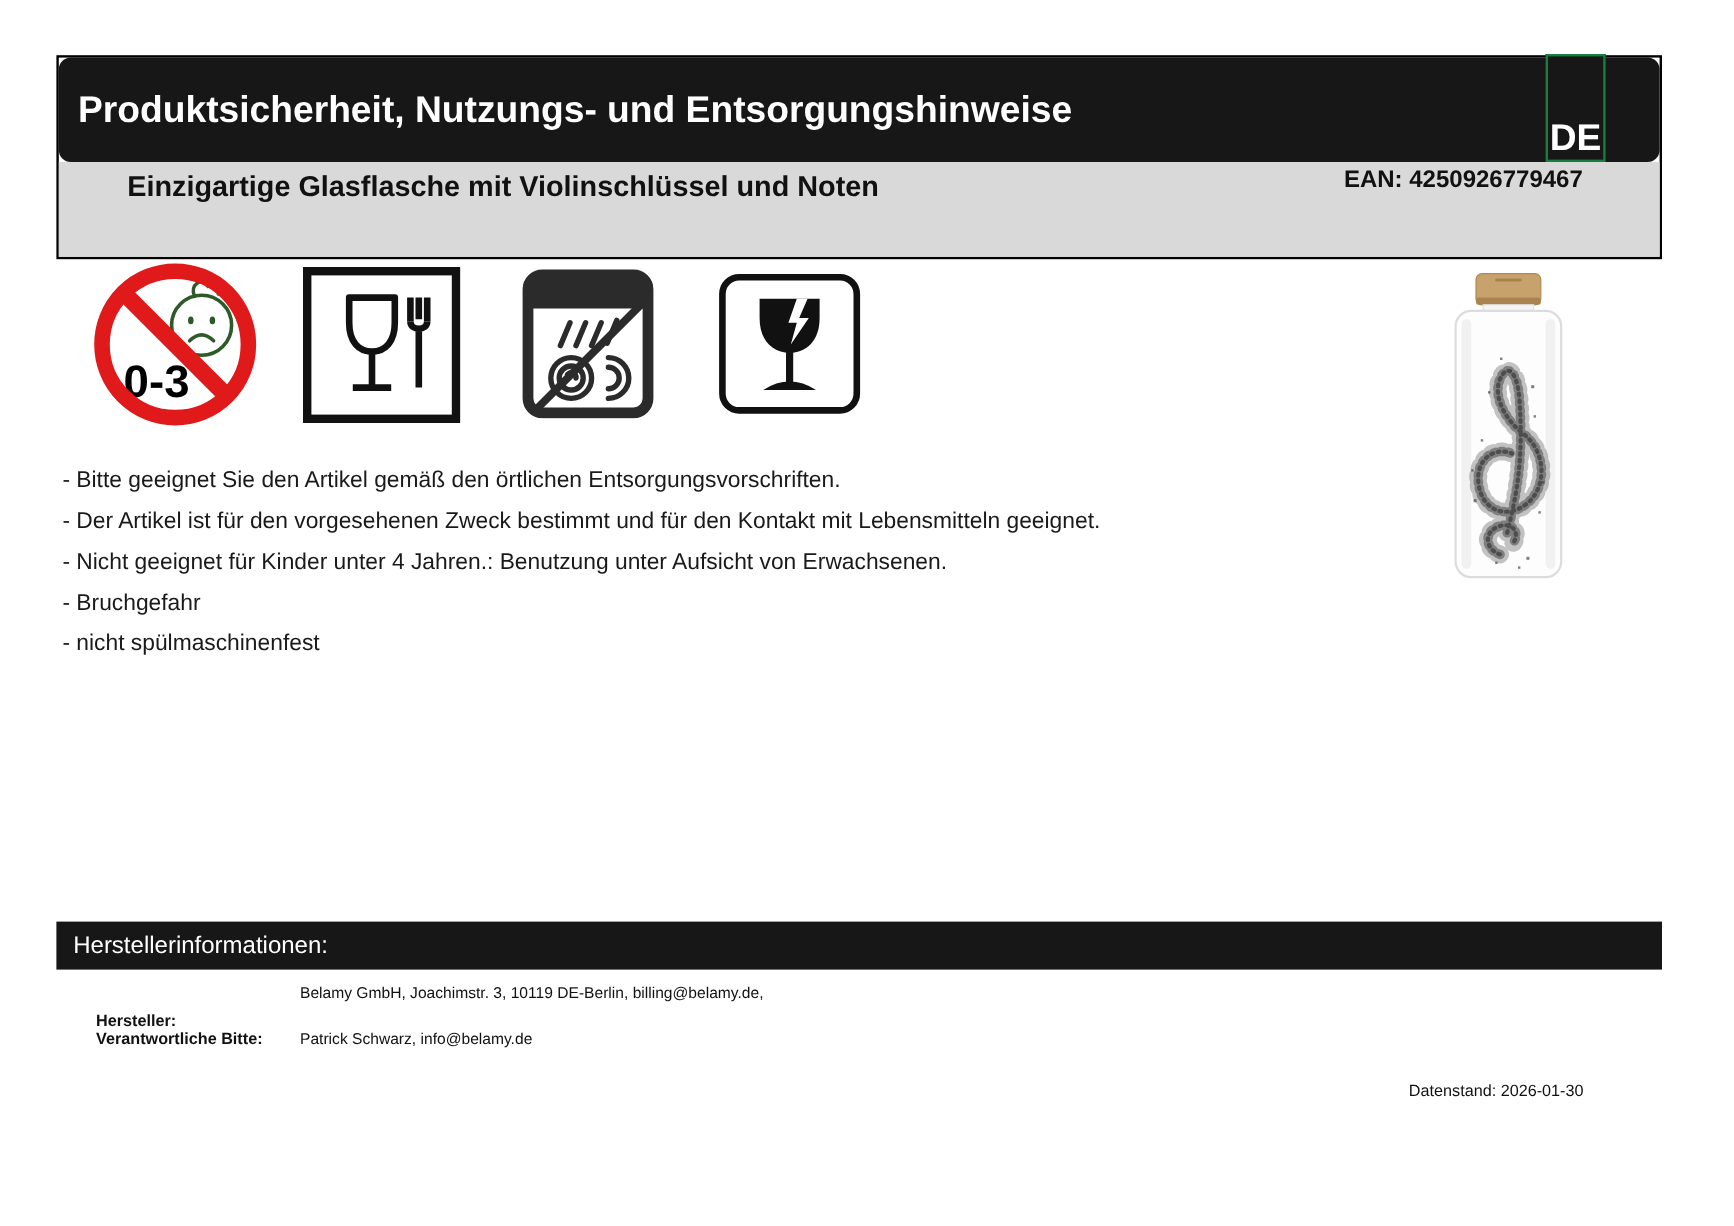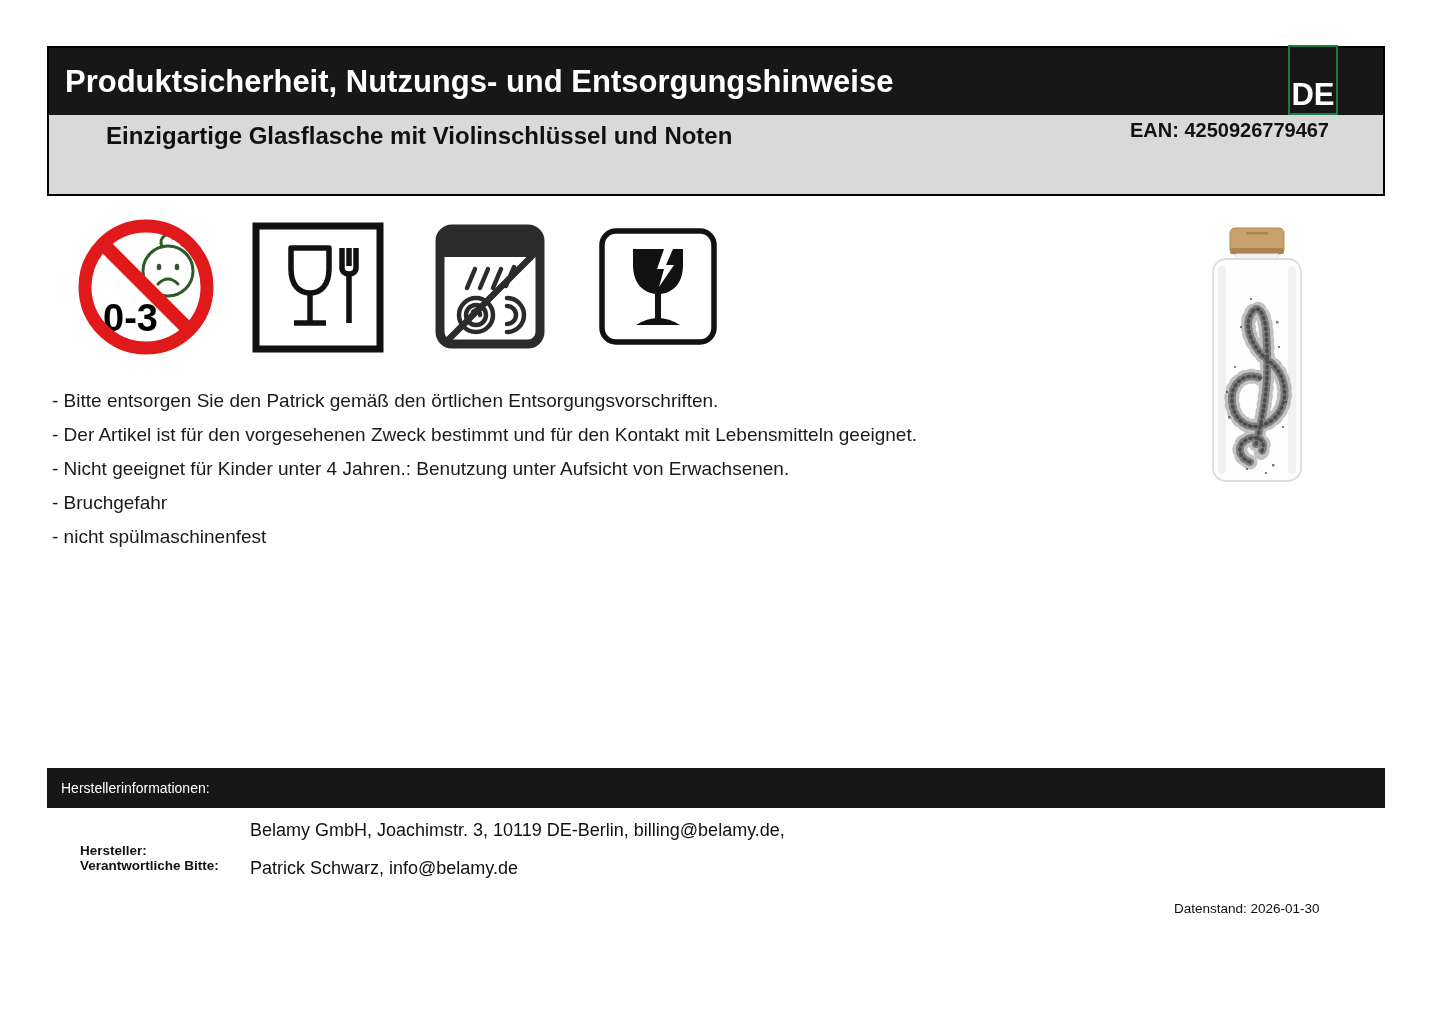--- a/index.html
+++ b/index.html
@@ -15,24 +15,25 @@
   
   .header {
     position: absolute;
     left: 47px; top: 46px;
     width: 1338px;
     border: 2px solid #000;
     box-sizing: border-box;
   }
   .title-bar {
     position: relative;
-    height: 67px;
+    height: 87px;
     background: #171717;
     display: flex;
     align-items: center;
+    border-radius: 10px;
   }
   .title {
     color: #fff;
     font-weight: bold;
     font-size: 31px;
     padding-left: 16px;
     white-space: nowrap;
   }
   .de-cell {
     position: absolute;
@@ -56,21 +57,21 @@
   .product-name {
     position: absolute;
     left: 14px; top: 7px;
     font-size: 24px;
     font-weight: bold;
     white-space: nowrap;
     margin-left: 43px;
   }
   .ean {
     position: absolute;
-    right: 54px; top: 4px;
+    right: 64px; top: 4px;
     font-size: 20px;
     font-weight: bold;
     white-space: nowrap;
   }
   
   .icon { position: absolute; }
   .icon svg { display: block; width: 100%; height: 100%; }
   .icon-age      { left: 78px;  top: 219px; width: 136px; height: 136px; }
   .icon-foodsafe { left: 252px; top: 222px; width: 132px; height: 131px; }
   .icon-nodish   { left: 435px; top: 224px; width: 110px; height: 125px; }
@@ -90,24 +91,24 @@
   .mfr-bar {
     position: absolute;
     left: 47px; top: 768px;
     width: 1338px; height: 40px;
     background: #171717;
     color: #fff;
     display: flex;
     align-items: center;
     padding-left: 14px;
     box-sizing: border-box;
-    font-size: 14px;
+    font-size: 20px;
   }
   .mfr-label { position: absolute; font-size: 13.5px; font-weight: bold; white-space: nowrap; }
-  .mfr-value { position: absolute; font-size: 18px; white-space: nowrap; }
+  .mfr-value { position: absolute; font-size: 13px; white-space: nowrap; }
   .mfr-label-1 { left: 80px;  top: 820px; margin-top: 23px; }
   .mfr-value-1 { left: 250px; top: 820px; }
   .mfr-label-2 { left: 80px;  top: 858px; }
   .mfr-value-2 { left: 250px; top: 858px; }
   .datenstand {
     position: absolute;
     left: 1174px; top: 888px;
     font-size: 13.5px;
     white-space: nowrap;
     margin-top: 13px;
@@ -236,21 +237,21 @@
         <rect x="68" y="120" width="2" height="2"></rect>
         <rect x="16" y="165" width="2" height="2"></rect>
         <rect x="55" y="246" width="2" height="2"></rect>
         <rect x="40" y="72" width="2" height="2"></rect>
         <rect x="75" y="175" width="2" height="2"></rect>
       </g>
     </svg>
   </div>
 
   <div class="notes">
-    <div class="note">- Bitte entsorgen Sie den Patrick gemäß den örtlichen Entsorgungsvorschriften.</div>
+    <div class="note">- Bitte geeignet Sie den Artikel gemäß den örtlichen Entsorgungsvorschriften.</div>
     <div class="note">- Der Artikel ist für den vorgesehenen Zweck bestimmt und für den Kontakt mit Lebensmitteln geeignet.</div>
     <div class="note">- Nicht geeignet für Kinder unter 4 Jahren.: Benutzung unter Aufsicht von Erwachsenen.</div>
     <div class="note">- Bruchgefahr</div>
     <div class="note">- nicht spülmaschinenfest</div>
   </div>
 
   <div class="mfr-bar">
     <span>Herstellerinformationen:</span>
   </div>
   <span class="mfr-label mfr-label-1">Hersteller:</span>

